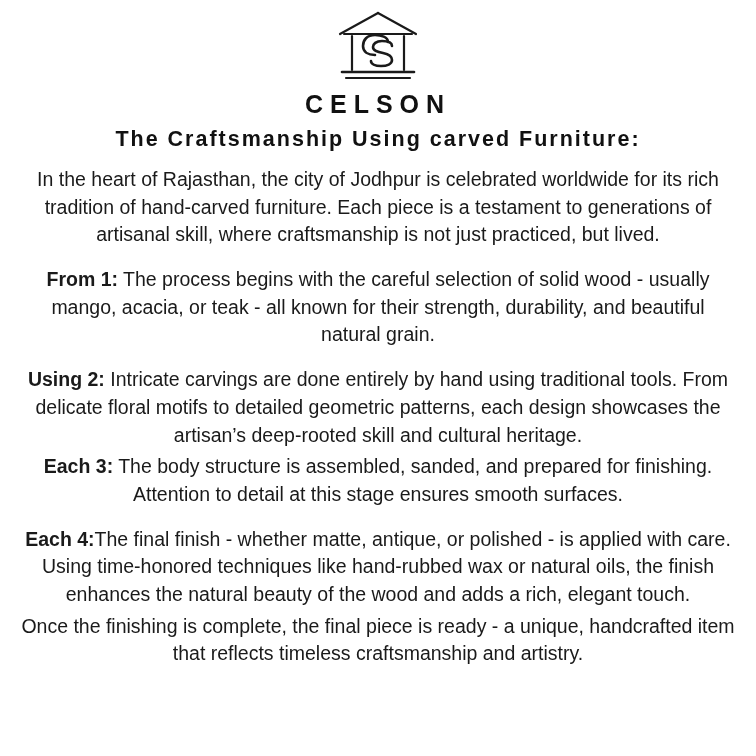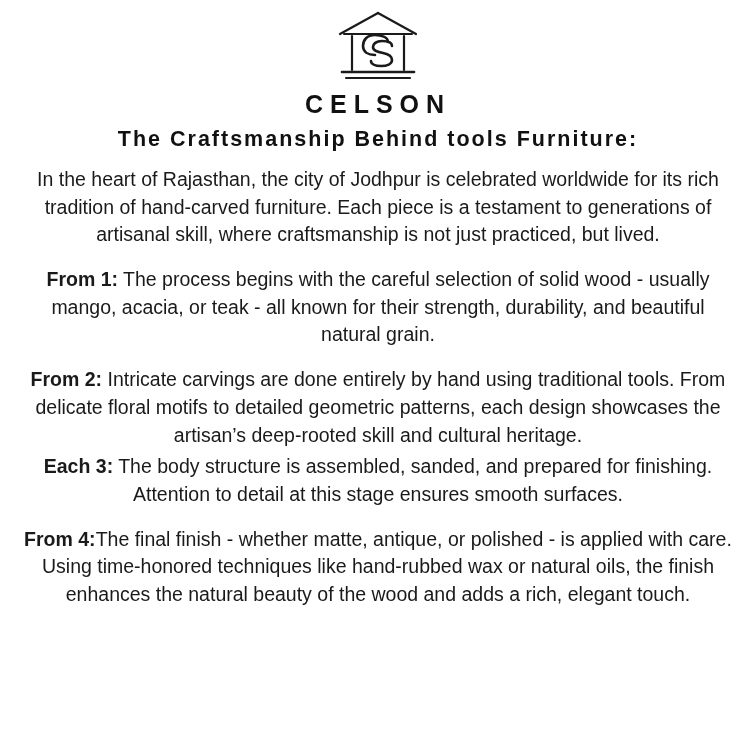--- a/index.html
+++ b/index.html
@@ -85,34 +85,35 @@
     <path d="M14 68 L78 68" stroke="#1a1a1a" stroke-width="2.2" fill="none" stroke-linecap="round"></path>
 
     <path d="M56 32 C56 27, 49 25, 43 25 C35 25, 31 30, 31 36 C31 42, 36 45, 43 45" stroke="#1a1a1a" stroke-width="2.6" fill="none" stroke-linecap="round"></path>
 
     <path d="M60 36 C60 32, 55 31, 50 31 C44 31, 41 34, 41 37 C41 41, 46 42, 51 43
              C56 44, 60 46, 60 50 C60 54, 55 56, 49 56 C43 56, 39 54, 39 51" stroke="#1a1a1a" stroke-width="2.6" fill="none" stroke-linecap="round"></path>
   </svg>
 
   <div class="brand">CELSON</div>
 
-  <div class="headline">The Craftsmanship Behind tools Furniture:</div>
+  <div class="headline">The Craftsmanship Using carved Furniture:</div>
 
   <p class="para">In the heart of Rajasthan, the city of Jodhpur is celebrated worldwide for its rich tradition of hand-carved furniture. Each piece is a testament to generations of artisanal skill, where craftsmanship is not just practiced, but lived.</p>
 
   <p class="para">
     <span class="step-label">From 1:</span><span> The process begins with the careful selection of solid wood - usually mango, acacia, or teak - all known for their strength, durability, and beautiful natural grain.</span>
   </p>
 
   <p class="para tight">
-    <span class="step-label">From 2:</span><span> Intricate carvings are done entirely by hand using traditional tools. From delicate floral motifs to detailed geometric patterns, each design showcases the artisan’s deep-rooted skill and cultural heritage.</span>
+    <span class="step-label">Using 2:</span><span> Intricate carvings are done entirely by hand using traditional tools. From delicate floral motifs to detailed geometric patterns, each design showcases the artisan’s deep-rooted skill and cultural heritage.</span>
   </p>
 
   <p class="para">
     <span class="step-label">Each 3:</span><span> The body structure is assembled, sanded, and prepared for finishing. Attention to detail at this stage ensures smooth surfaces.</span>
   </p>
 
   <p class="para tight">
-    <span class="step-label">From 4:</span><span>The final finish - whether matte, antique, or polished - is applied with care. Using time-honored techniques like hand-rubbed wax or natural oils, the finish enhances the natural beauty of the wood and adds a rich, elegant touch.</span>
+    <span class="step-label">Each 4:</span><span>The final finish - whether matte, antique, or polished - is applied with care. Using time-honored techniques like hand-rubbed wax or natural oils, the finish enhances the natural beauty of the wood and adds a rich, elegant touch.</span>
   </p>
 
+  <p class="para last">Once the finishing is complete, the final piece is ready - a unique, handcrafted item that reflects timeless craftsmanship and artistry.</p>
 
 </div>
 
 </body></html>

